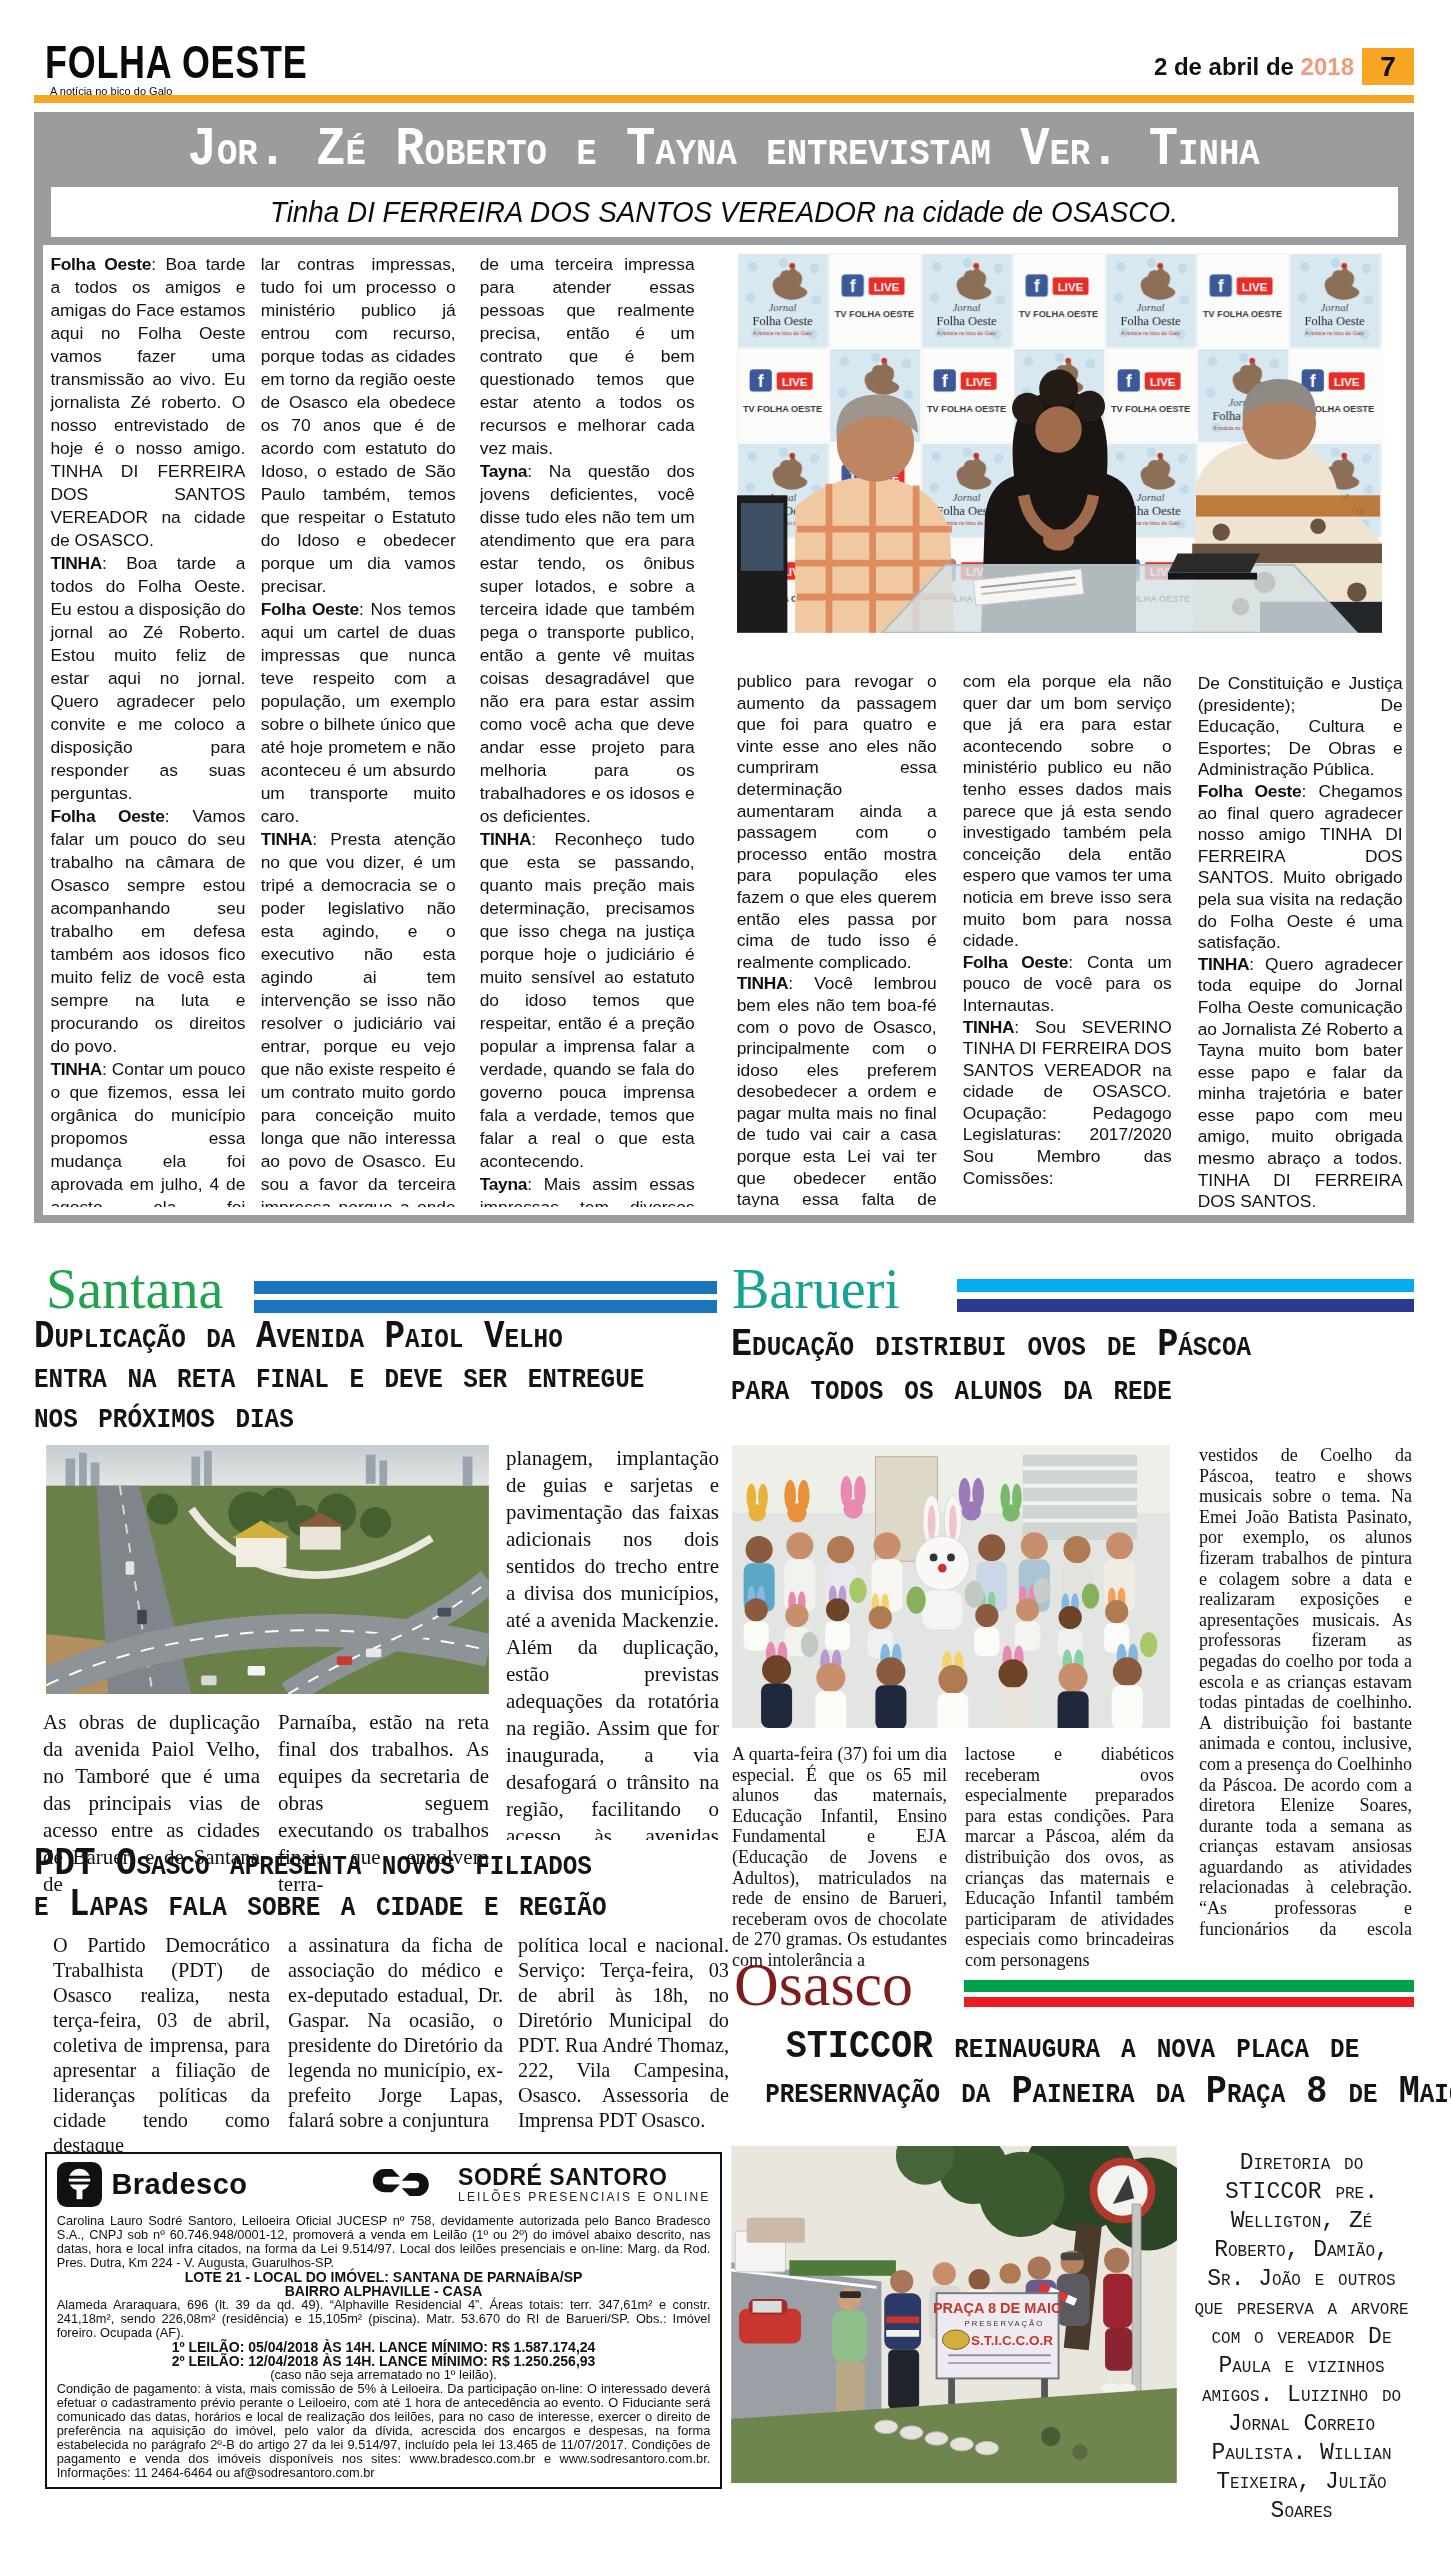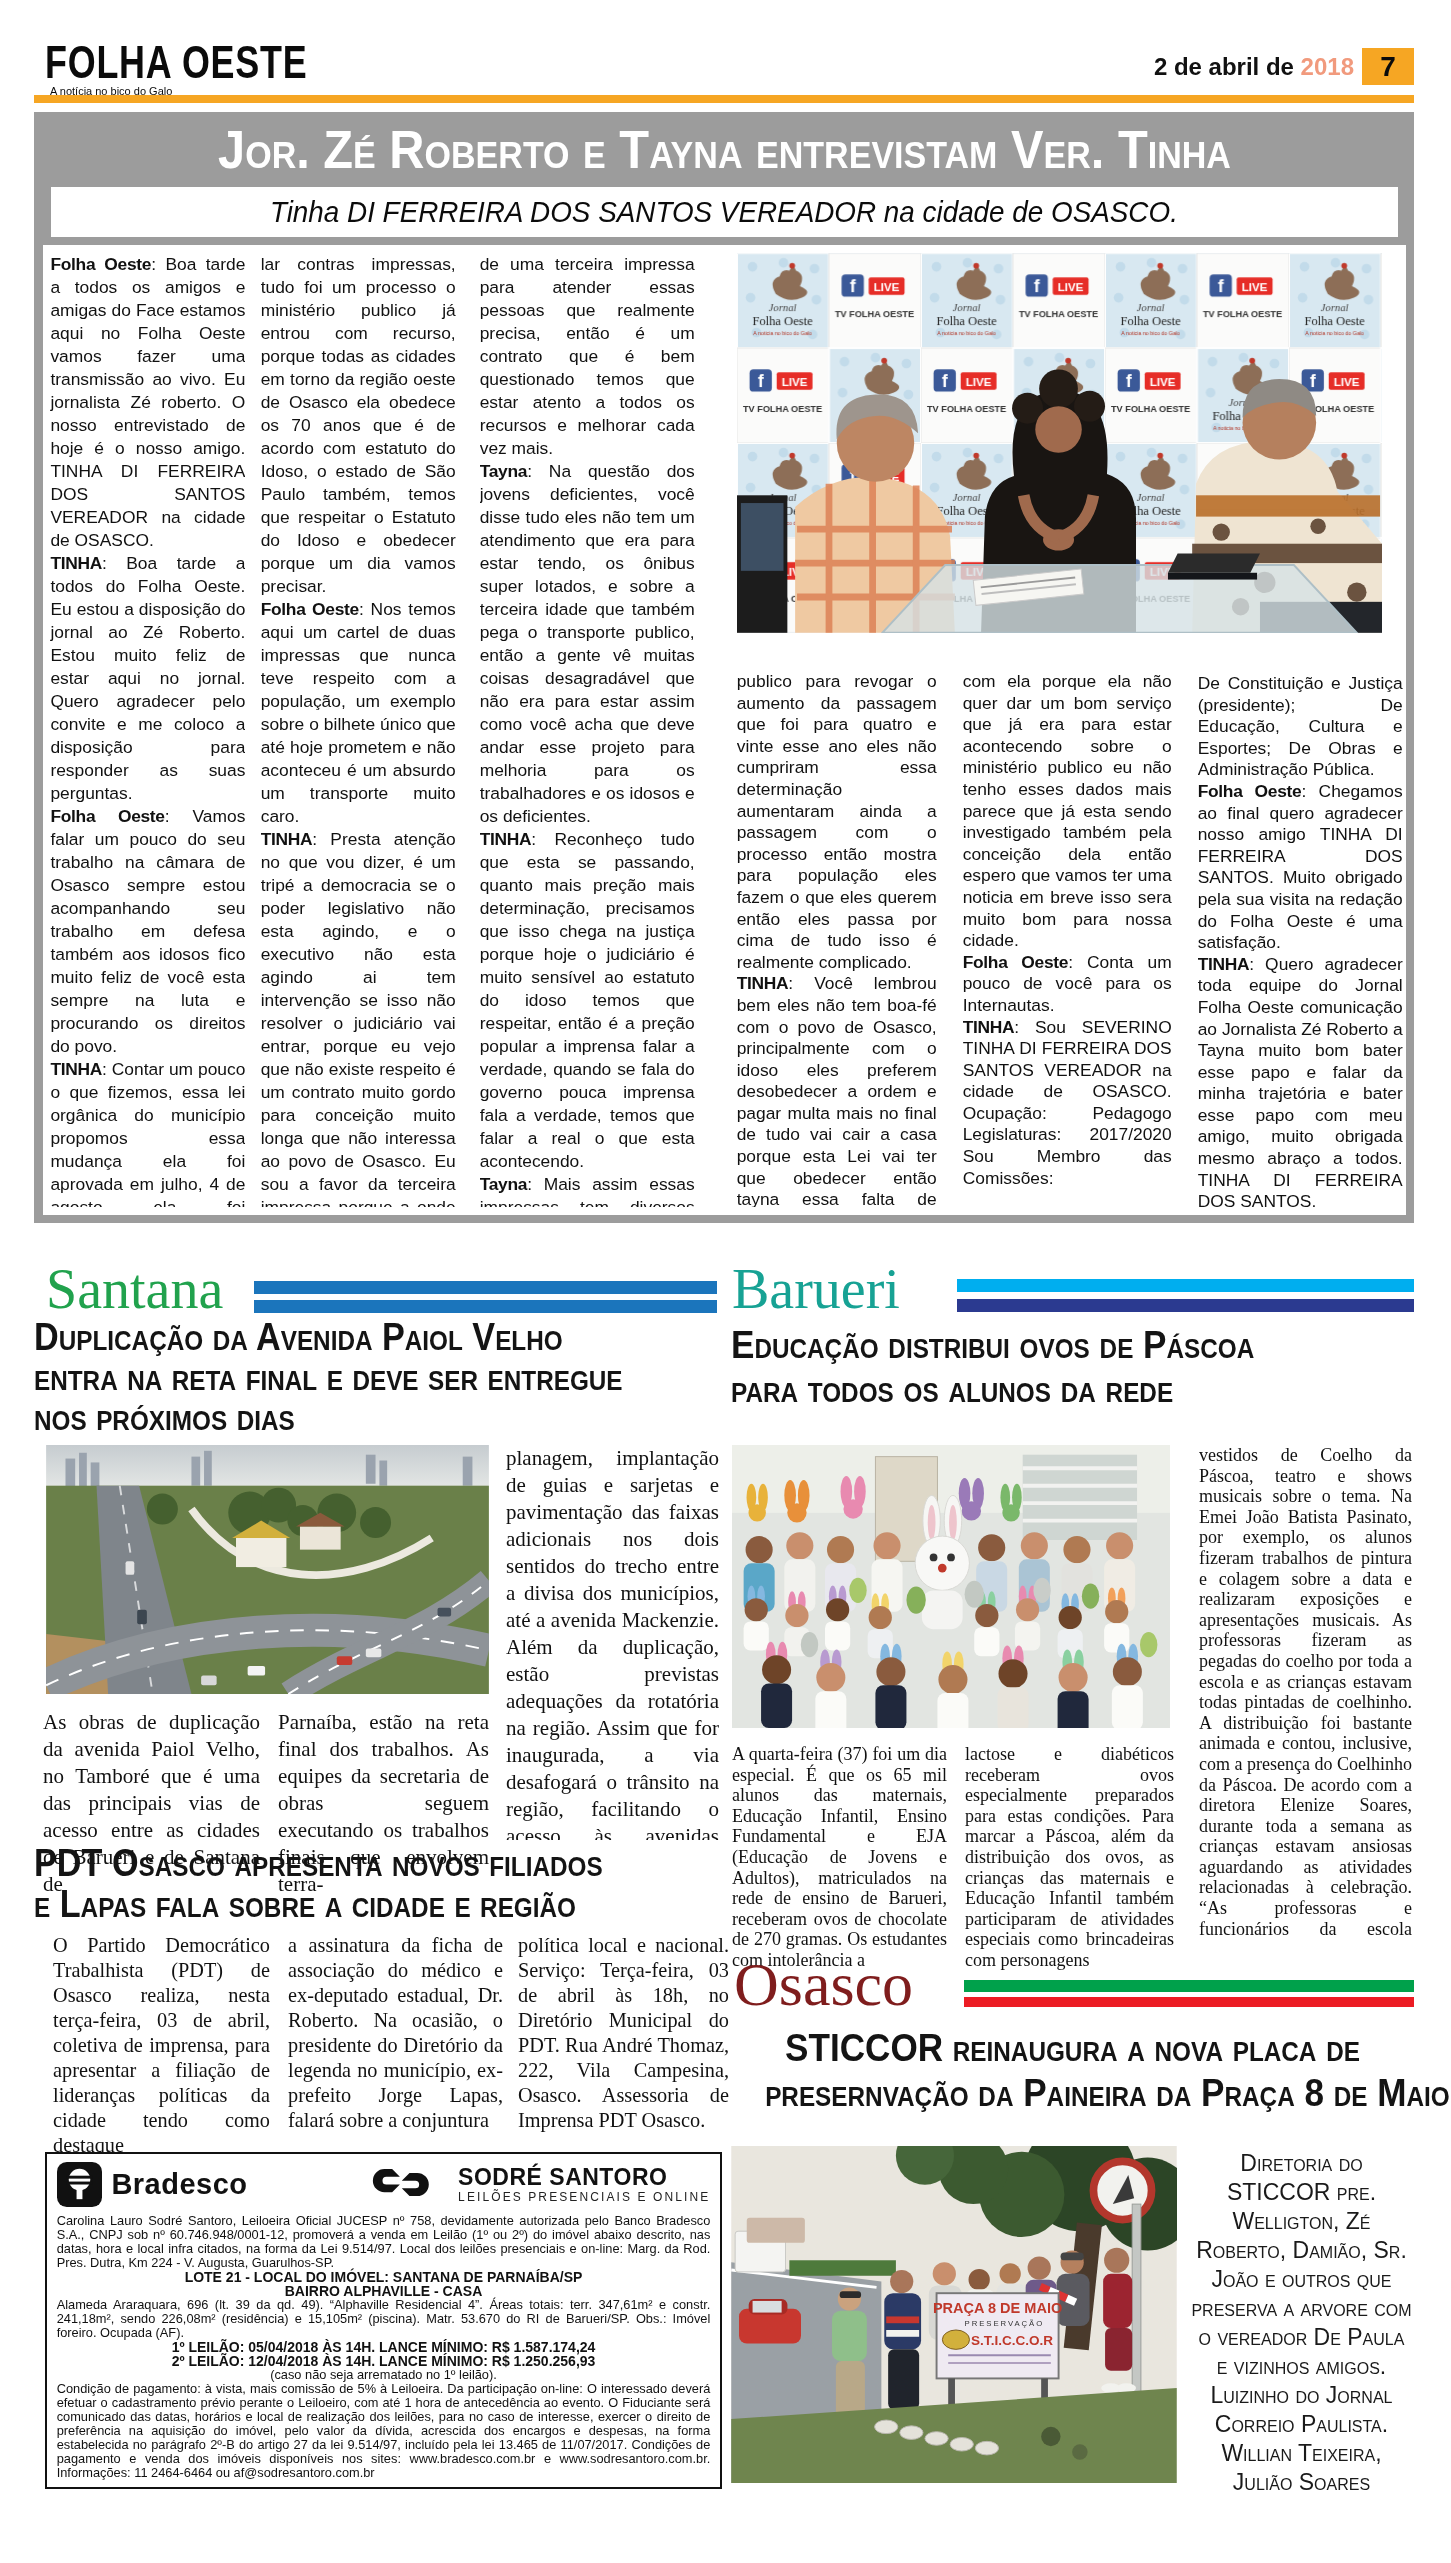--- a/index.html
+++ b/index.html
@@ -1,19 +1,19 @@
 <!DOCTYPE html>
 <html><head>
 <meta charset="utf-8">
 <style>
   html,body{margin:0;padding:0;background:#e8e8e8;}
   .page{position:relative;width:1451px;height:2563px;margin:0 auto;background:#ffffff;
         font-family:"Liberation Sans",sans-serif;overflow:hidden;color:#111;}
   .abs{position:absolute;}
-  .sc{font-variant:small-caps;}
+  .sc{font-variant:small-caps;font-family:Liberation Mono, monospace;}
   
   .logo{left:45px;top:35px;font-size:46px;font-weight:bold;letter-spacing:1px;
         transform:scaleX(0.78);transform-origin:0 0;color:#0b0b0b;white-space:nowrap;}
   .tagline{left:50px;top:85px;font-size:11px;font-weight:normal;color:#0b0b0b;}
   .dateline{right:97px;top:53px;font-size:24px;font-weight:bold;white-space:nowrap;}
   .dateline .yr{color:#f19a7d;}
   .pagebox{left:1362px;top:48px;width:52px;height:37px;background:#f6a623;
            font-size:28px;font-weight:bold;text-align:center;line-height:37px;color:#0b0b0b;}
   .orange-rule{left:34px;top:95px;width:1380px;height:7.7px;background:#f6a623;}
   
@@ -500,21 +500,21 @@
   </div>
 
   <div class="abs arthead sc pdt-head">
     <span class="ln">PDT Osasco apresenta novos filiados</span>
     <span class="ln">e Lapas fala sobre a cidade e região</span>
   </div>
   <div class="serifcol pd" style="left:43px;top:1933px;width:217px;">
     <p>O Partido Democrático Trabalhista (PDT) de Osasco realiza, nesta terça-feira, 03 de abril, coletiva de imprensa, para apresentar a filiação de lideranças políticas da cidade tendo como destaque</p>
   </div>
   <div class="serifcol pd" style="left:278px;top:1933px;width:215px;">
-    <p>a assinatura da ficha de associação do médico e ex-deputado estadual, Dr. Roberto. Na ocasião, o presidente do Diretório da legenda no município, ex-prefeito Jorge Lapas, falará sobre a conjuntura</p>
+    <p>a assinatura da ficha de associação do médico e ex-deputado estadual, Dr. Gaspar. Na ocasião, o presidente do Diretório da legenda no município, ex-prefeito Jorge Lapas, falará sobre a conjuntura</p>
   </div>
   <div class="serifcol pd" style="left:508px;top:1933px;width:211px;">
     <p>política local e nacional. Serviço: Terça-feira, 03 de abril às 18h, no Diretório Municipal do PDT. Rua André Thomaz, 222, Vila Campesina, Osasco. Assessoria de Imprensa PDT Osasco.</p>
   </div>
 
   <div class="abs adbox">
     <div class="adlogos">
       <svg width="45" height="45" viewBox="0 0 46 46">
         <rect width="46" height="46" rx="10" fill="#111"></rect>
         <circle cx="23" cy="18" r="11" fill="#fff"></circle>

